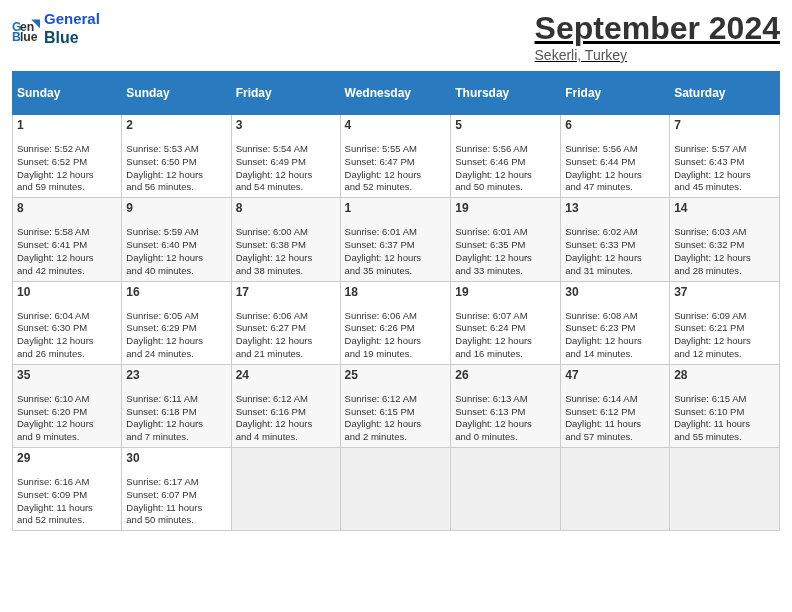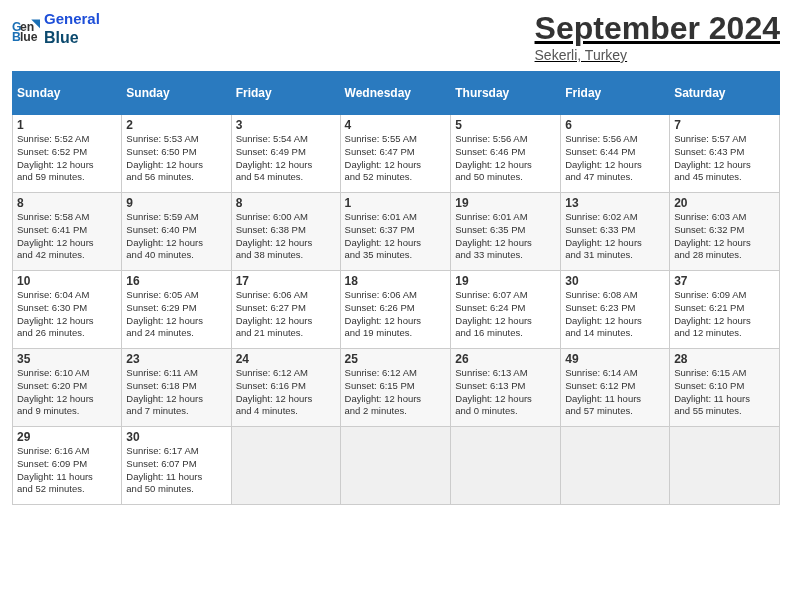--- a/index.html
+++ b/index.html
@@ -71,20 +71,21 @@
       font-size: 12px;
       font-weight: bold;
       color: #333;
       display: block;
       margin-bottom: 1px;
     }
     .day-detail {
       font-size: 9.5px;
       color: #333;
       line-height: 1.35;
+      margin-top: 11px;
     }
     tr:nth-child(even) td:not(.empty) {
       background: #f7f7f7;
     }
     tr td:not(.empty) {
       background: #fff;
     }
   </style>
 </head>
 <body>
@@ -174,21 +175,21 @@
         </td>
         <td>
           <span class="day-num">19</span>
           <div class="day-detail">Sunrise: 6:01 AM<br>Sunset: 6:35 PM<br>Daylight: 12 hours<br>and 33 minutes.</div>
         </td>
         <td>
           <span class="day-num">13</span>
           <div class="day-detail">Sunrise: 6:02 AM<br>Sunset: 6:33 PM<br>Daylight: 12 hours<br>and 31 minutes.</div>
         </td>
         <td>
-          <span class="day-num">20</span>
+          <span class="day-num">14</span>
           <div class="day-detail">Sunrise: 6:03 AM<br>Sunset: 6:32 PM<br>Daylight: 12 hours<br>and 28 minutes.</div>
         </td>
       </tr>
 
       <tr>
         <td>
           <span class="day-num">10</span>
           <div class="day-detail">Sunrise: 6:04 AM<br>Sunset: 6:30 PM<br>Daylight: 12 hours<br>and 26 minutes.</div>
         </td>
         <td>
@@ -232,21 +233,21 @@
         </td>
         <td>
           <span class="day-num">25</span>
           <div class="day-detail">Sunrise: 6:12 AM<br>Sunset: 6:15 PM<br>Daylight: 12 hours<br>and 2 minutes.</div>
         </td>
         <td>
           <span class="day-num">26</span>
           <div class="day-detail">Sunrise: 6:13 AM<br>Sunset: 6:13 PM<br>Daylight: 12 hours<br>and 0 minutes.</div>
         </td>
         <td>
-          <span class="day-num">49</span>
+          <span class="day-num">47</span>
           <div class="day-detail">Sunrise: 6:14 AM<br>Sunset: 6:12 PM<br>Daylight: 11 hours<br>and 57 minutes.</div>
         </td>
         <td>
           <span class="day-num">28</span>
           <div class="day-detail">Sunrise: 6:15 AM<br>Sunset: 6:10 PM<br>Daylight: 11 hours<br>and 55 minutes.</div>
         </td>
       </tr>
 
       <tr>
         <td>

